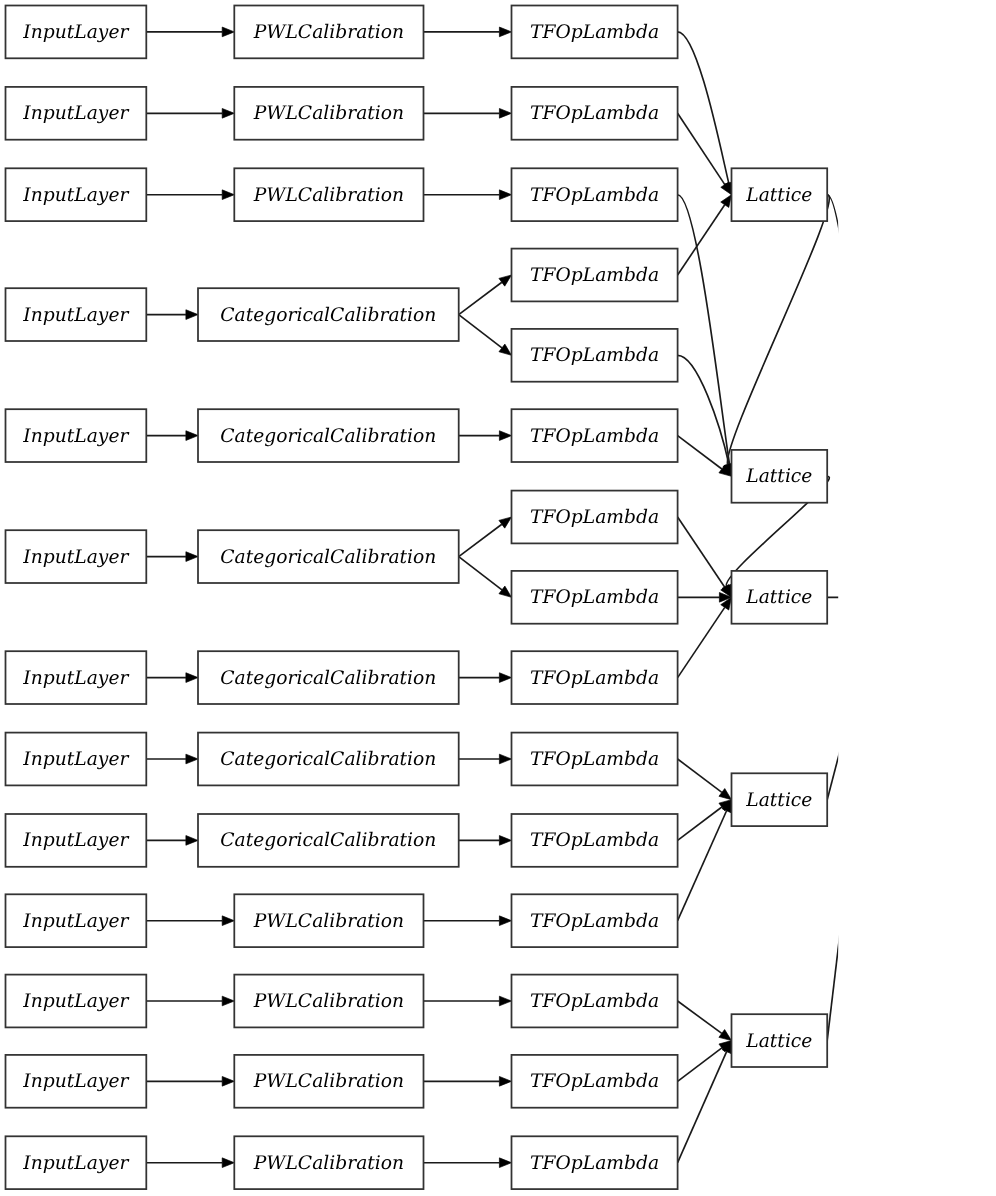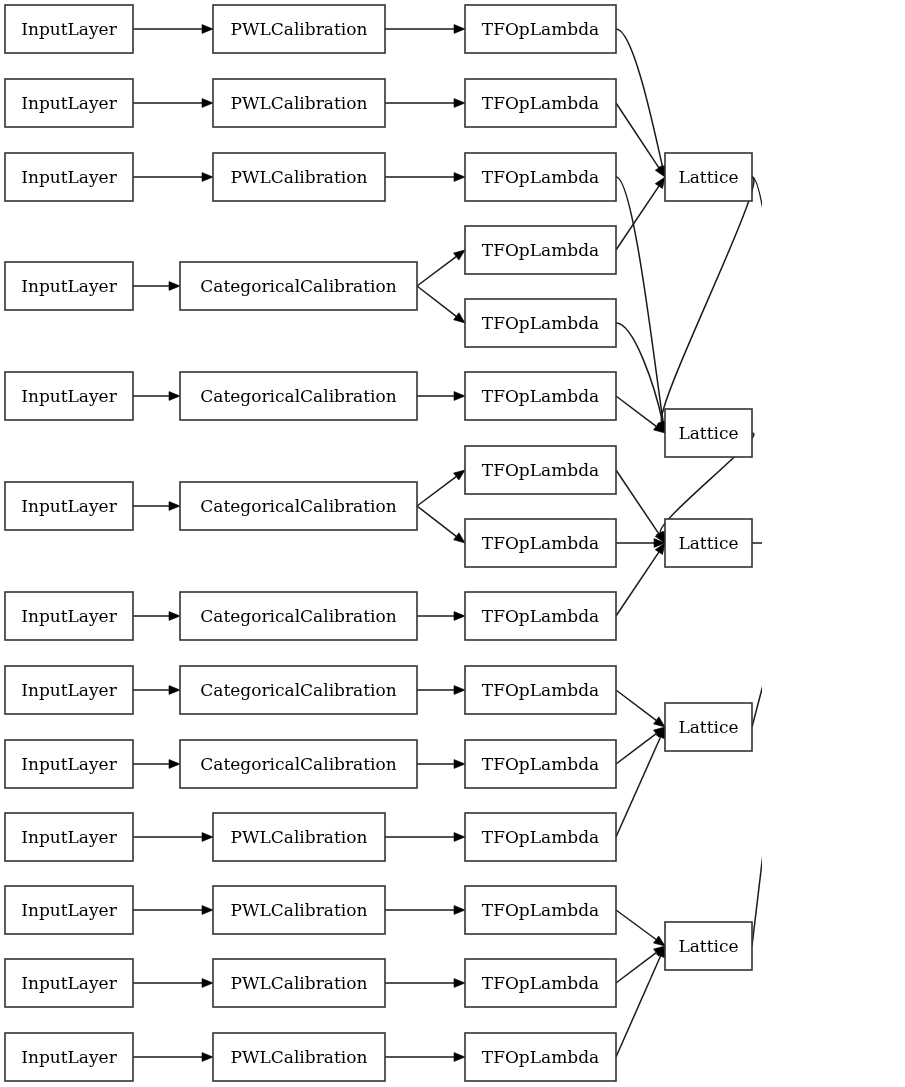--- a/index.html
+++ b/index.html
@@ -7,20 +7,21 @@
     padding: 0;
     background: #ffffff;
   }
   #graph-root {
     position: relative;
     width: 762px;
     height: 1087px;
     background: #ffffff;
     font-family: "DejaVu Serif", "Liberation Serif", serif;
     overflow: hidden;
+    font-style: italic;
   }
   svg#graph-svg {
     display: block;
     width: 905px;
     height: 1087px;
   }
   .node-box {
     fill: #ffffff;
     stroke: #333333;
     stroke-width: 1.6;

